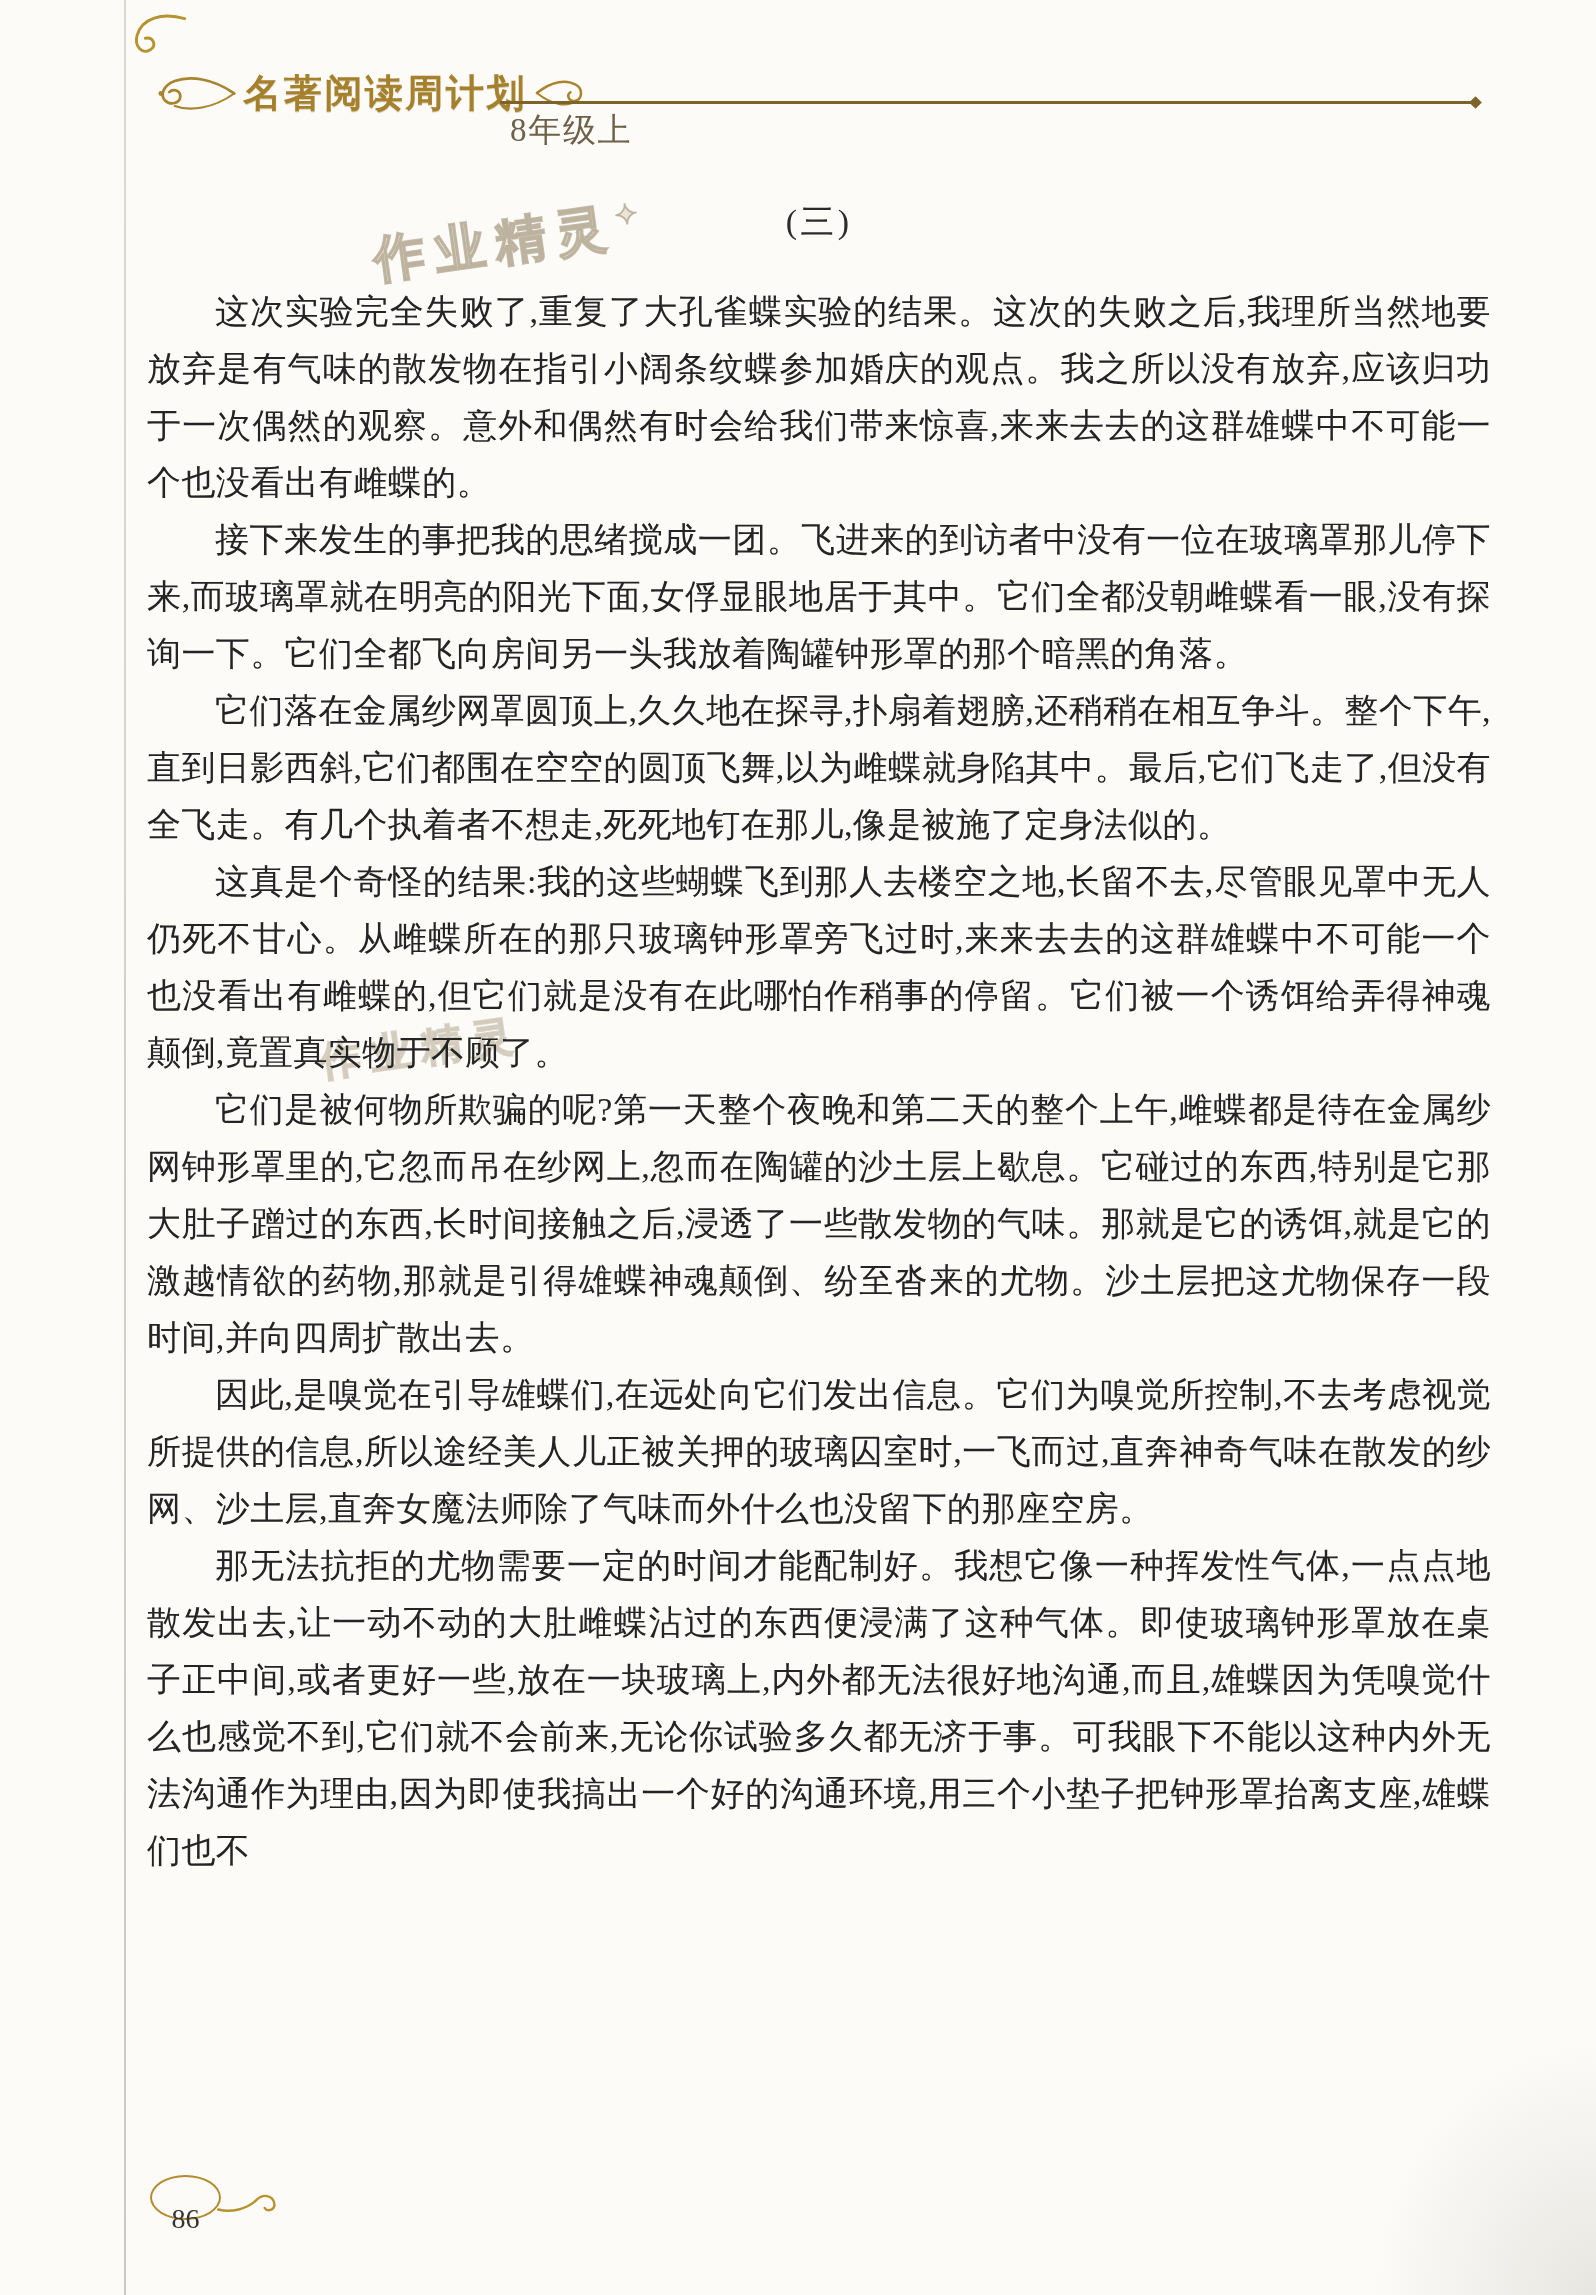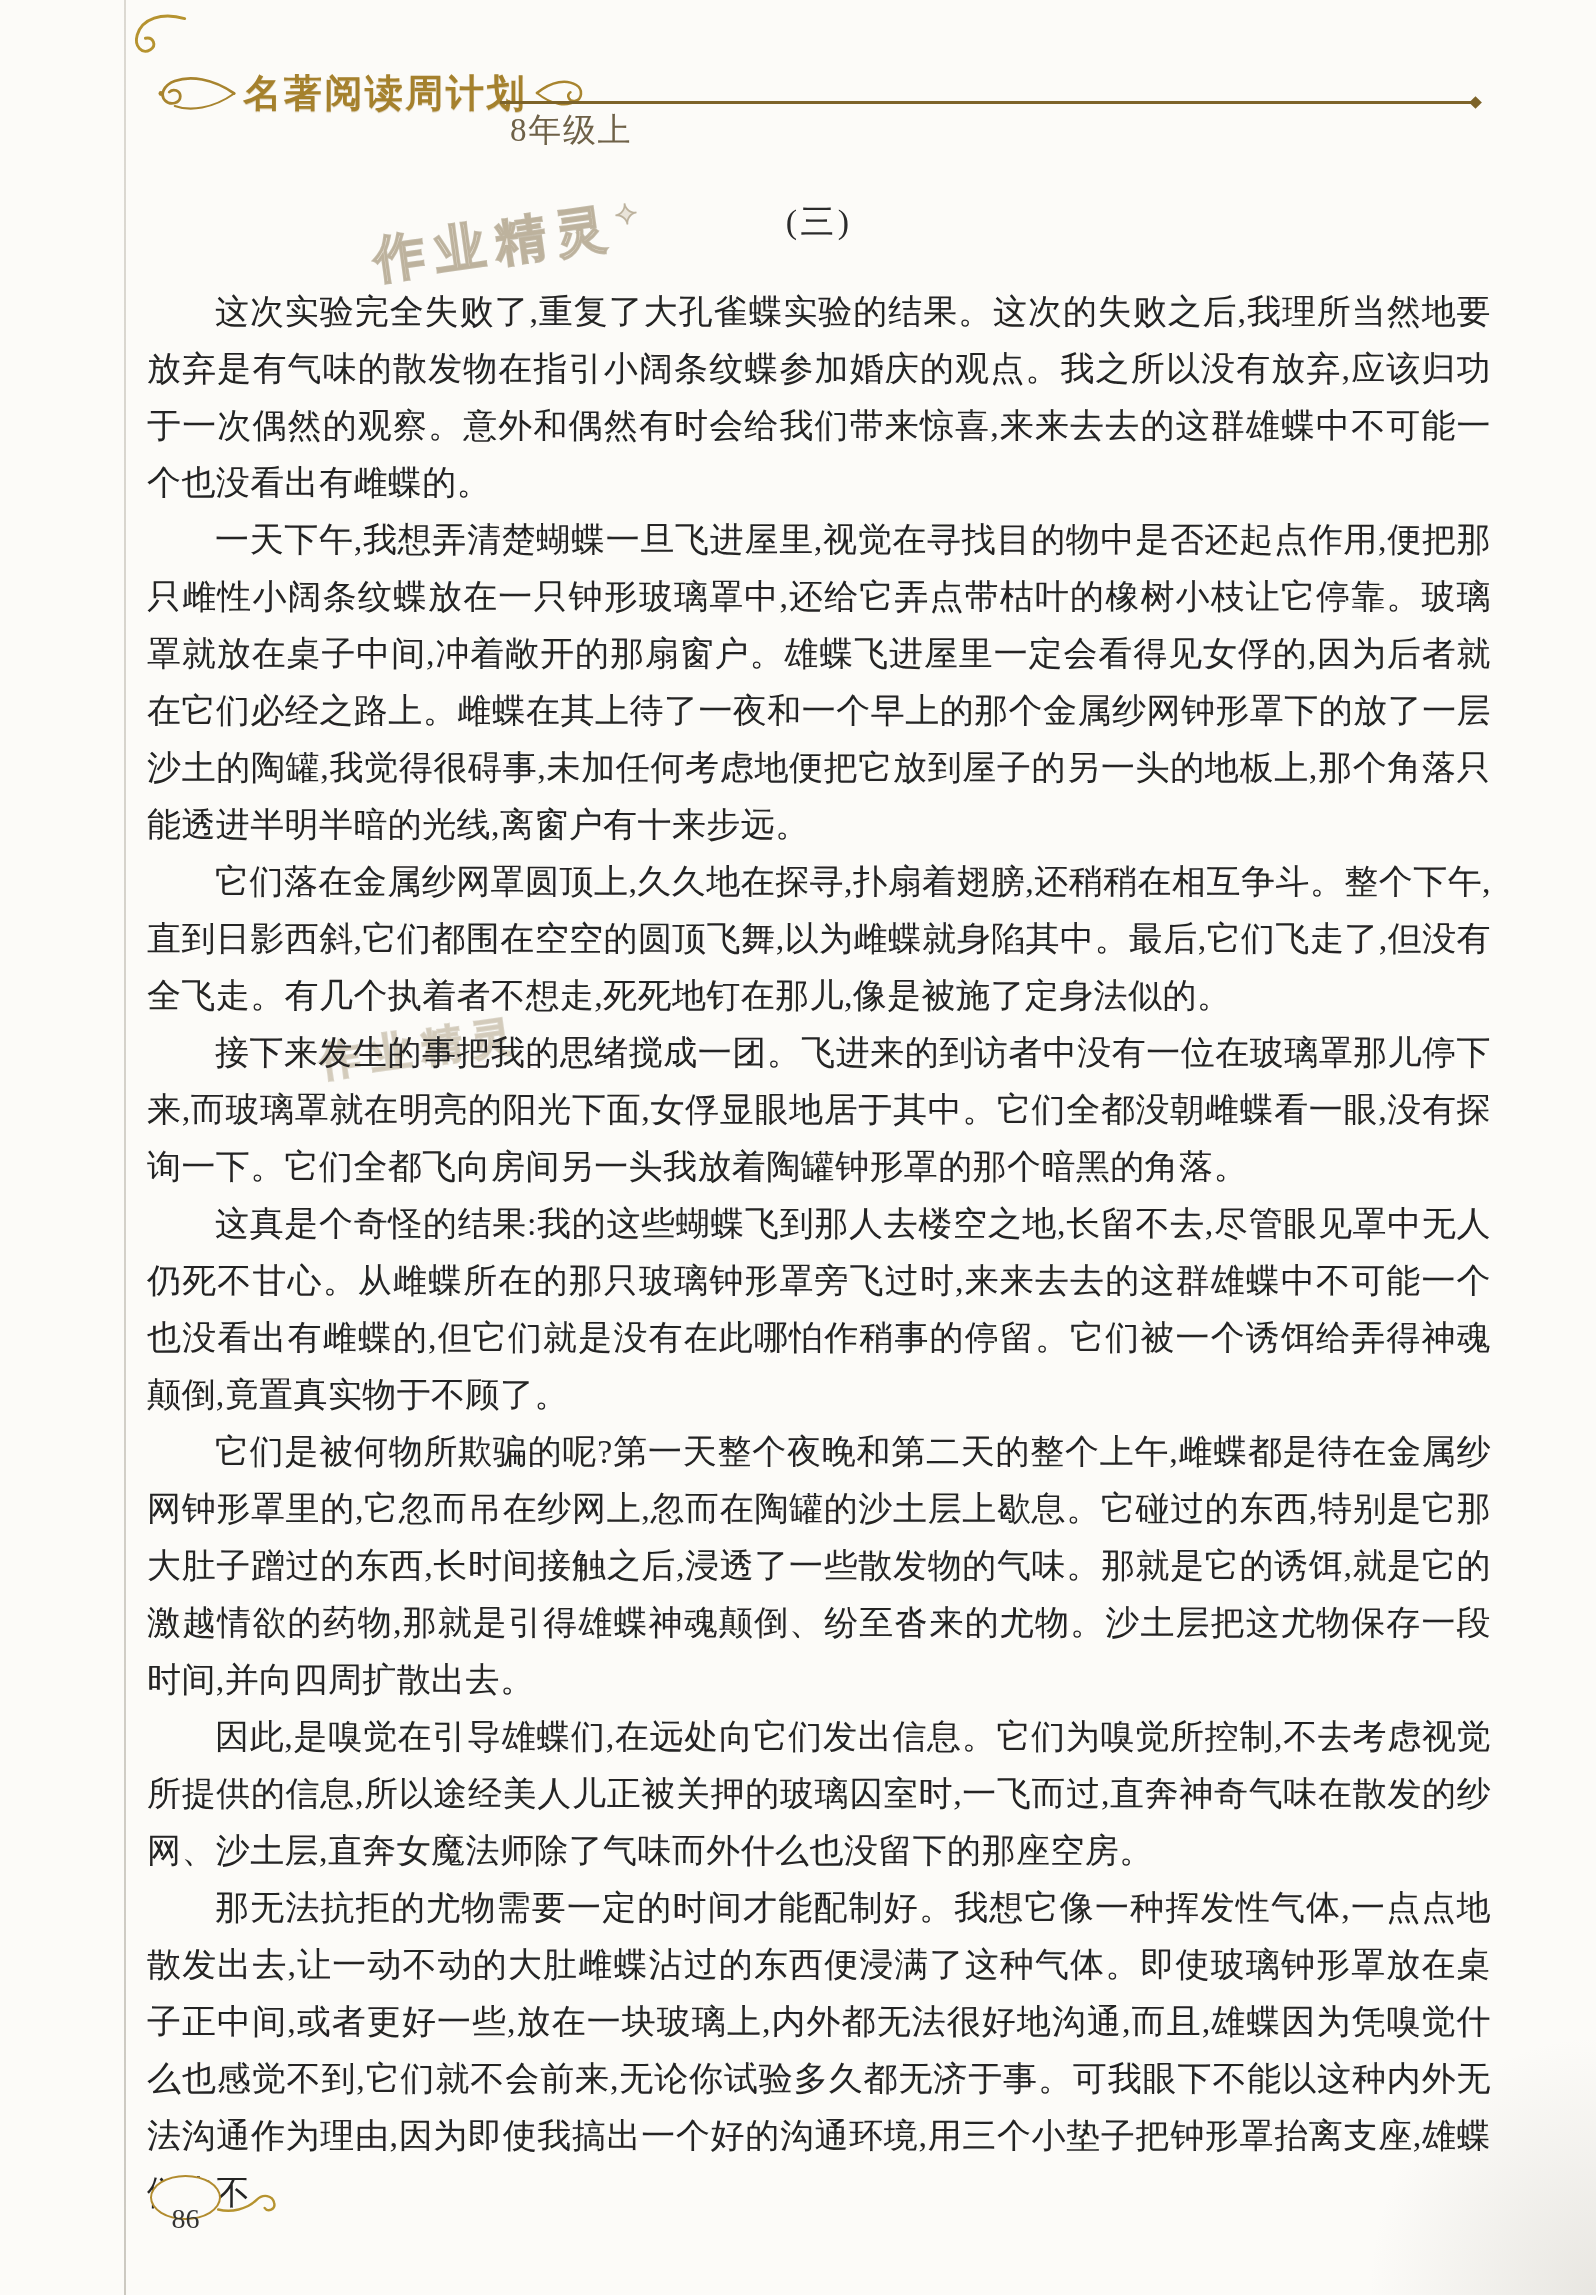--- a/index.html
+++ b/index.html
@@ -121,23 +121,22 @@
   <div class="header-rule">
     <span class="rule-diamond"></span>
   </div>
 
   <div class="watermark wm-1"><span>作业精灵</span><span class="wm-sparkle">✦</span></div>
   <div class="watermark wm-2"><span>作业精灵</span></div>
 
   <main class="content">
     <h2 class="section-title">(三)</h2>
     <p>这次实验完全失败了,重复了大孔雀蝶实验的结果。这次的失败之后,我理所当然地要放弃是有气味的散发物在指引小阔条纹蝶参加婚庆的观点。我之所以没有放弃,应该归功于一次偶然的观察。意外和偶然有时会给我们带来惊喜,来来去去的这群雄蝶中不可能一个也没看出有雌蝶的。</p>
-    <p>一天下午,我想弄清楚蝴蝶一旦飞进屋里,视觉在寻找目的物中是否还起点作用,便把那只雌性小阔条纹蝶放在一只钟形玻璃罩中,还给它弄点带枯叶的橡树小枝让它停靠。玻璃罩就放在桌子中间,冲着敞开的那扇窗户。雄蝶飞进屋里一定会看得见女俘的,因为后者就在它们必经之路上。雌蝶在其上待了一夜和一个早上的那个金属纱网钟形罩下的放了一层沙土的陶罐,我觉得很碍事,未加任何考虑地便把它放到屋子的另一头的地板上,那个角落只能透进半明半暗的光线,离窗户有十来步远。</p>
+    <p>接下来发生的事把我的思绪搅成一团。飞进来的到访者中没有一位在玻璃罩那儿停下来,而玻璃罩就在明亮的阳光下面,女俘显眼地居于其中。它们全都没朝雌蝶看一眼,没有探询一下。它们全都飞向房间另一头我放着陶罐钟形罩的那个暗黑的角落。</p>
     <p>它们落在金属纱网罩圆顶上,久久地在探寻,扑扇着翅膀,还稍稍在相互争斗。整个下午,直到日影西斜,它们都围在空空的圆顶飞舞,以为雌蝶就身陷其中。最后,它们飞走了,但没有全飞走。有几个执着者不想走,死死地钉在那儿,像是被施了定身法似的。</p>
-    <p>接下来发生的事把我的思绪搅成一团。飞进来的到访者中没有一位在玻璃罩那儿停下来,而玻璃罩就在明亮的阳光下面,女俘显眼地居于其中。它们全都没朝雌蝶看一眼,没有探询一下。它们全都飞向房间另一头我放着陶罐钟形罩的那个暗黑的角落。</p>
     <p>这真是个奇怪的结果:我的这些蝴蝶飞到那人去楼空之地,长留不去,尽管眼见罩中无人仍死不甘心。从雌蝶所在的那只玻璃钟形罩旁飞过时,来来去去的这群雄蝶中不可能一个也没看出有雌蝶的,但它们就是没有在此哪怕作稍事的停留。它们被一个诱饵给弄得神魂颠倒,竟置真实物于不顾了。</p>
     <p>它们是被何物所欺骗的呢?第一天整个夜晚和第二天的整个上午,雌蝶都是待在金属纱网钟形罩里的,它忽而吊在纱网上,忽而在陶罐的沙土层上歇息。它碰过的东西,特别是它那大肚子蹭过的东西,长时间接触之后,浸透了一些散发物的气味。那就是它的诱饵,就是它的激越情欲的药物,那就是引得雄蝶神魂颠倒、纷至沓来的尤物。沙土层把这尤物保存一段时间,并向四周扩散出去。</p>
     <p>因此,是嗅觉在引导雄蝶们,在远处向它们发出信息。它们为嗅觉所控制,不去考虑视觉所提供的信息,所以途经美人儿正被关押的玻璃囚室时,一飞而过,直奔神奇气味在散发的纱网、沙土层,直奔女魔法师除了气味而外什么也没留下的那座空房。</p>
     <p>那无法抗拒的尤物需要一定的时间才能配制好。我想它像一种挥发性气体,一点点地散发出去,让一动不动的大肚雌蝶沾过的东西便浸满了这种气体。即使玻璃钟形罩放在桌子正中间,或者更好一些,放在一块玻璃上,内外都无法很好地沟通,而且,雄蝶因为凭嗅觉什么也感觉不到,它们就不会前来,无论你试验多久都无济于事。可我眼下不能以这种内外无法沟通作为理由,因为即使我搞出一个好的沟通环境,用三个小垫子把钟形罩抬离支座,雄蝶们也不</p>
   </main>
 
   <div class="page-badge">
     <span>86</span>
   </div>
   <div class="footer-flourish">

